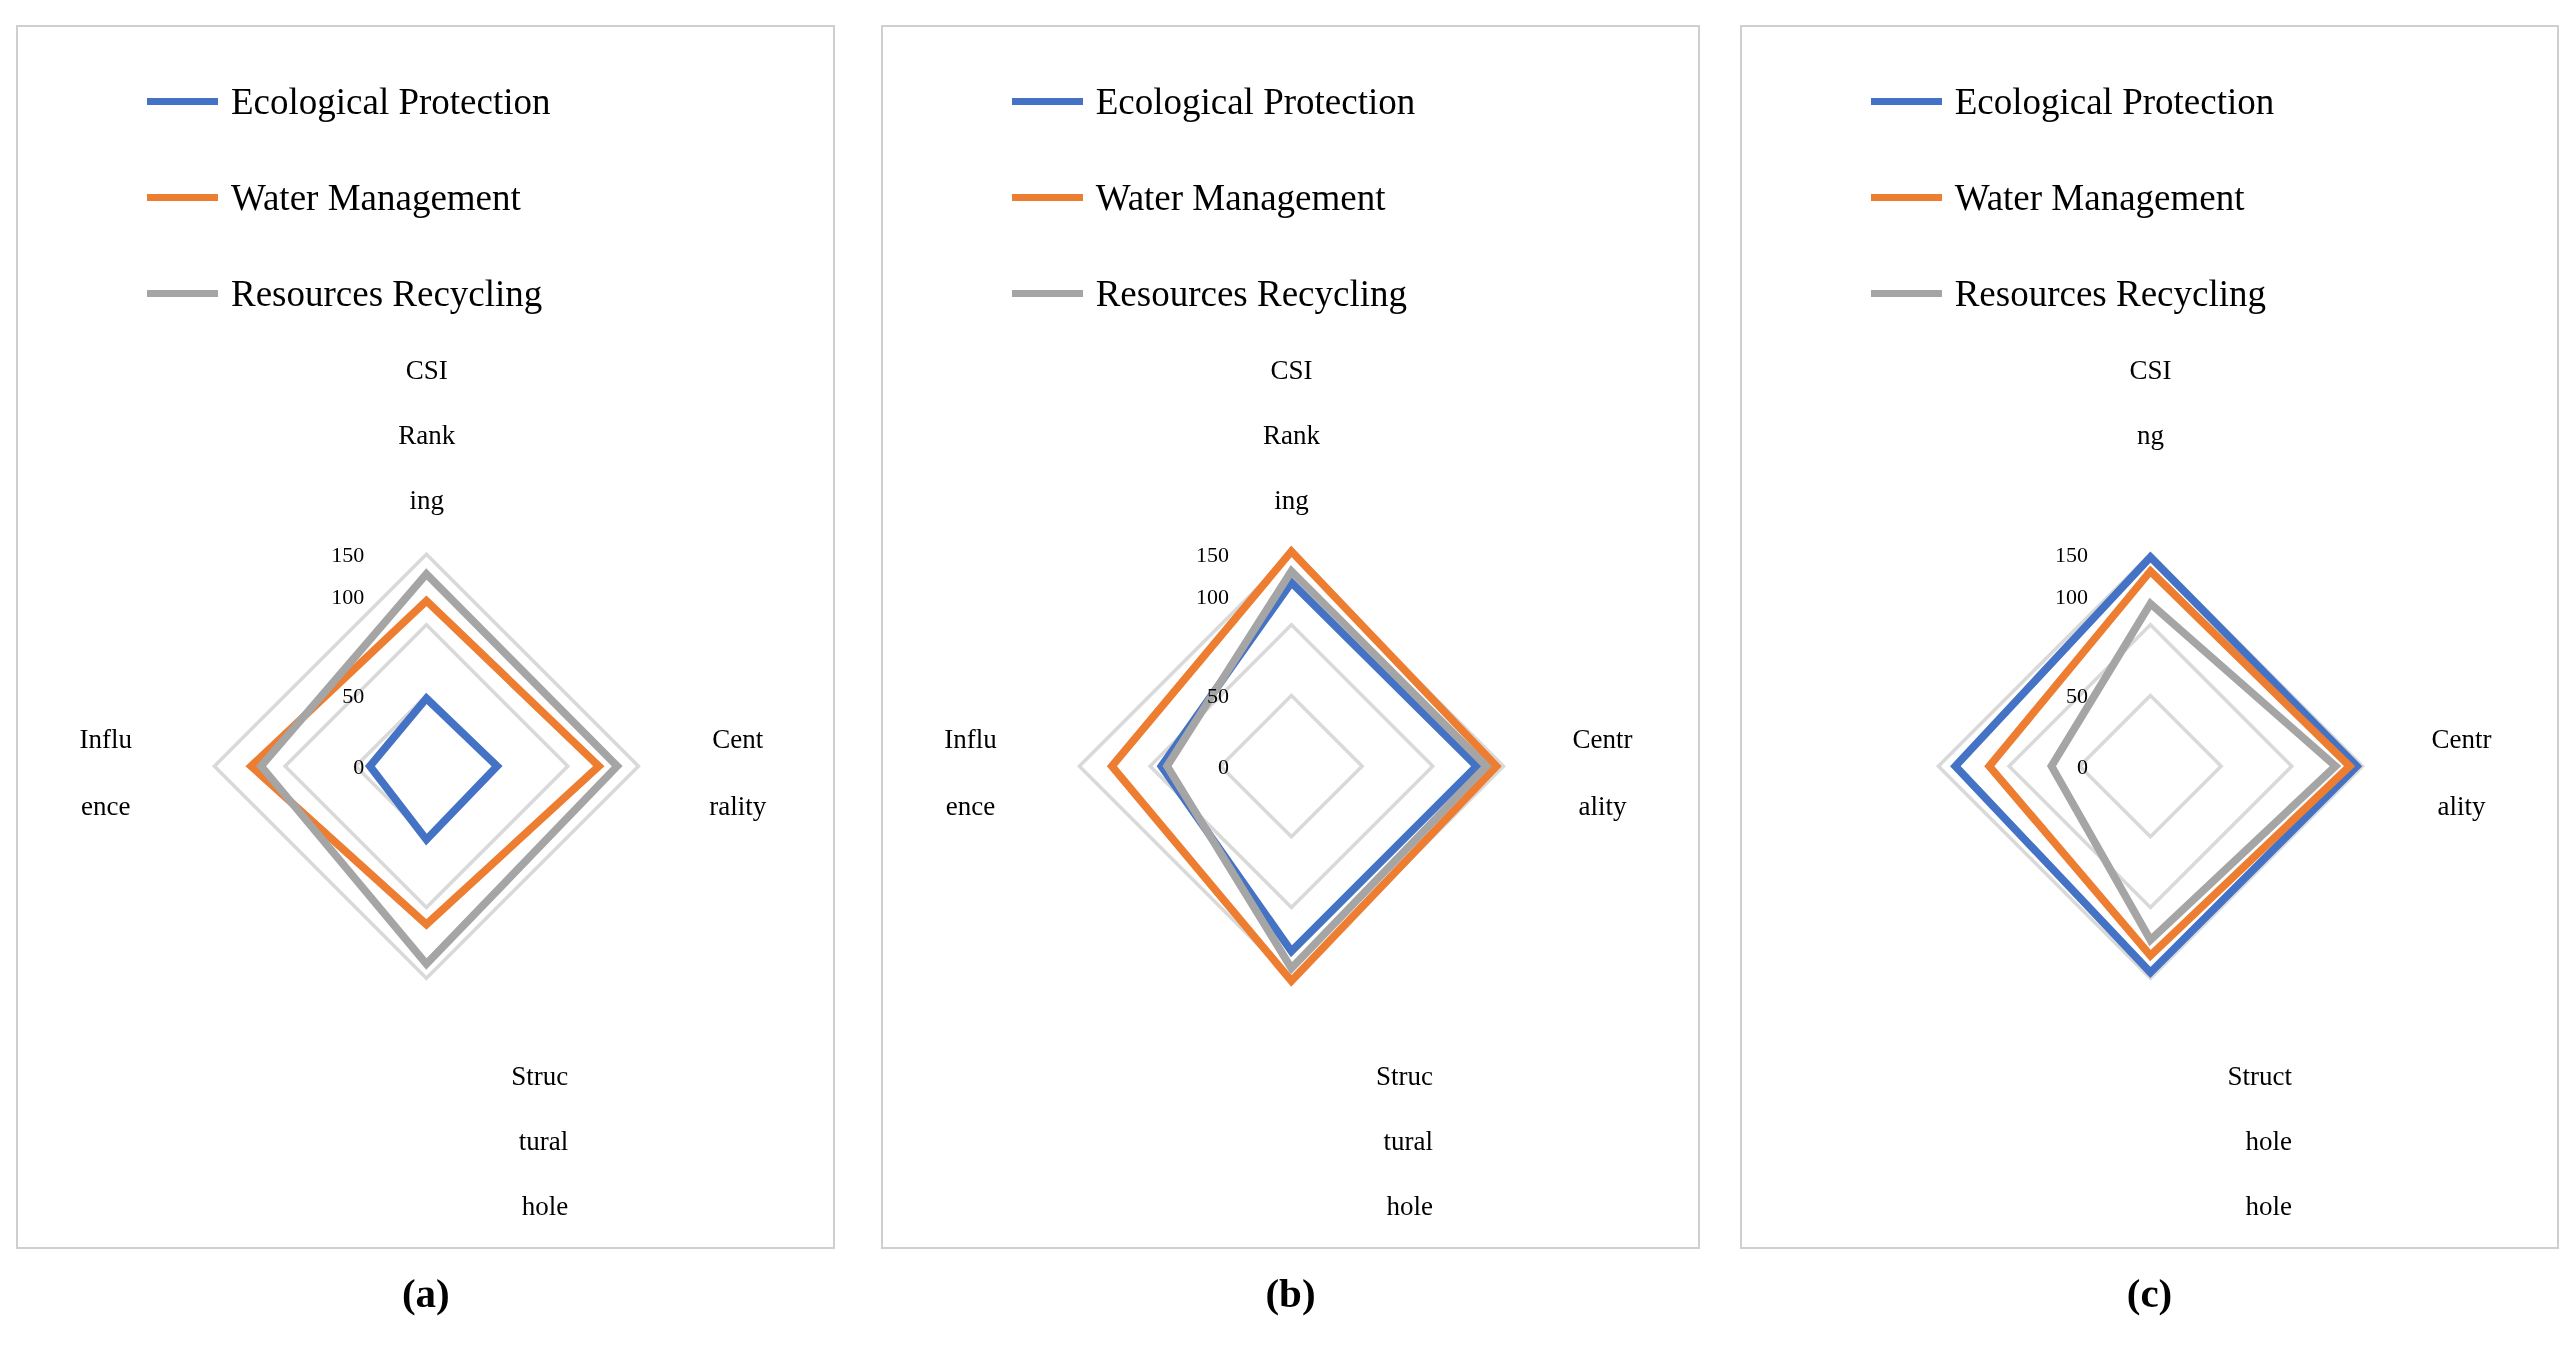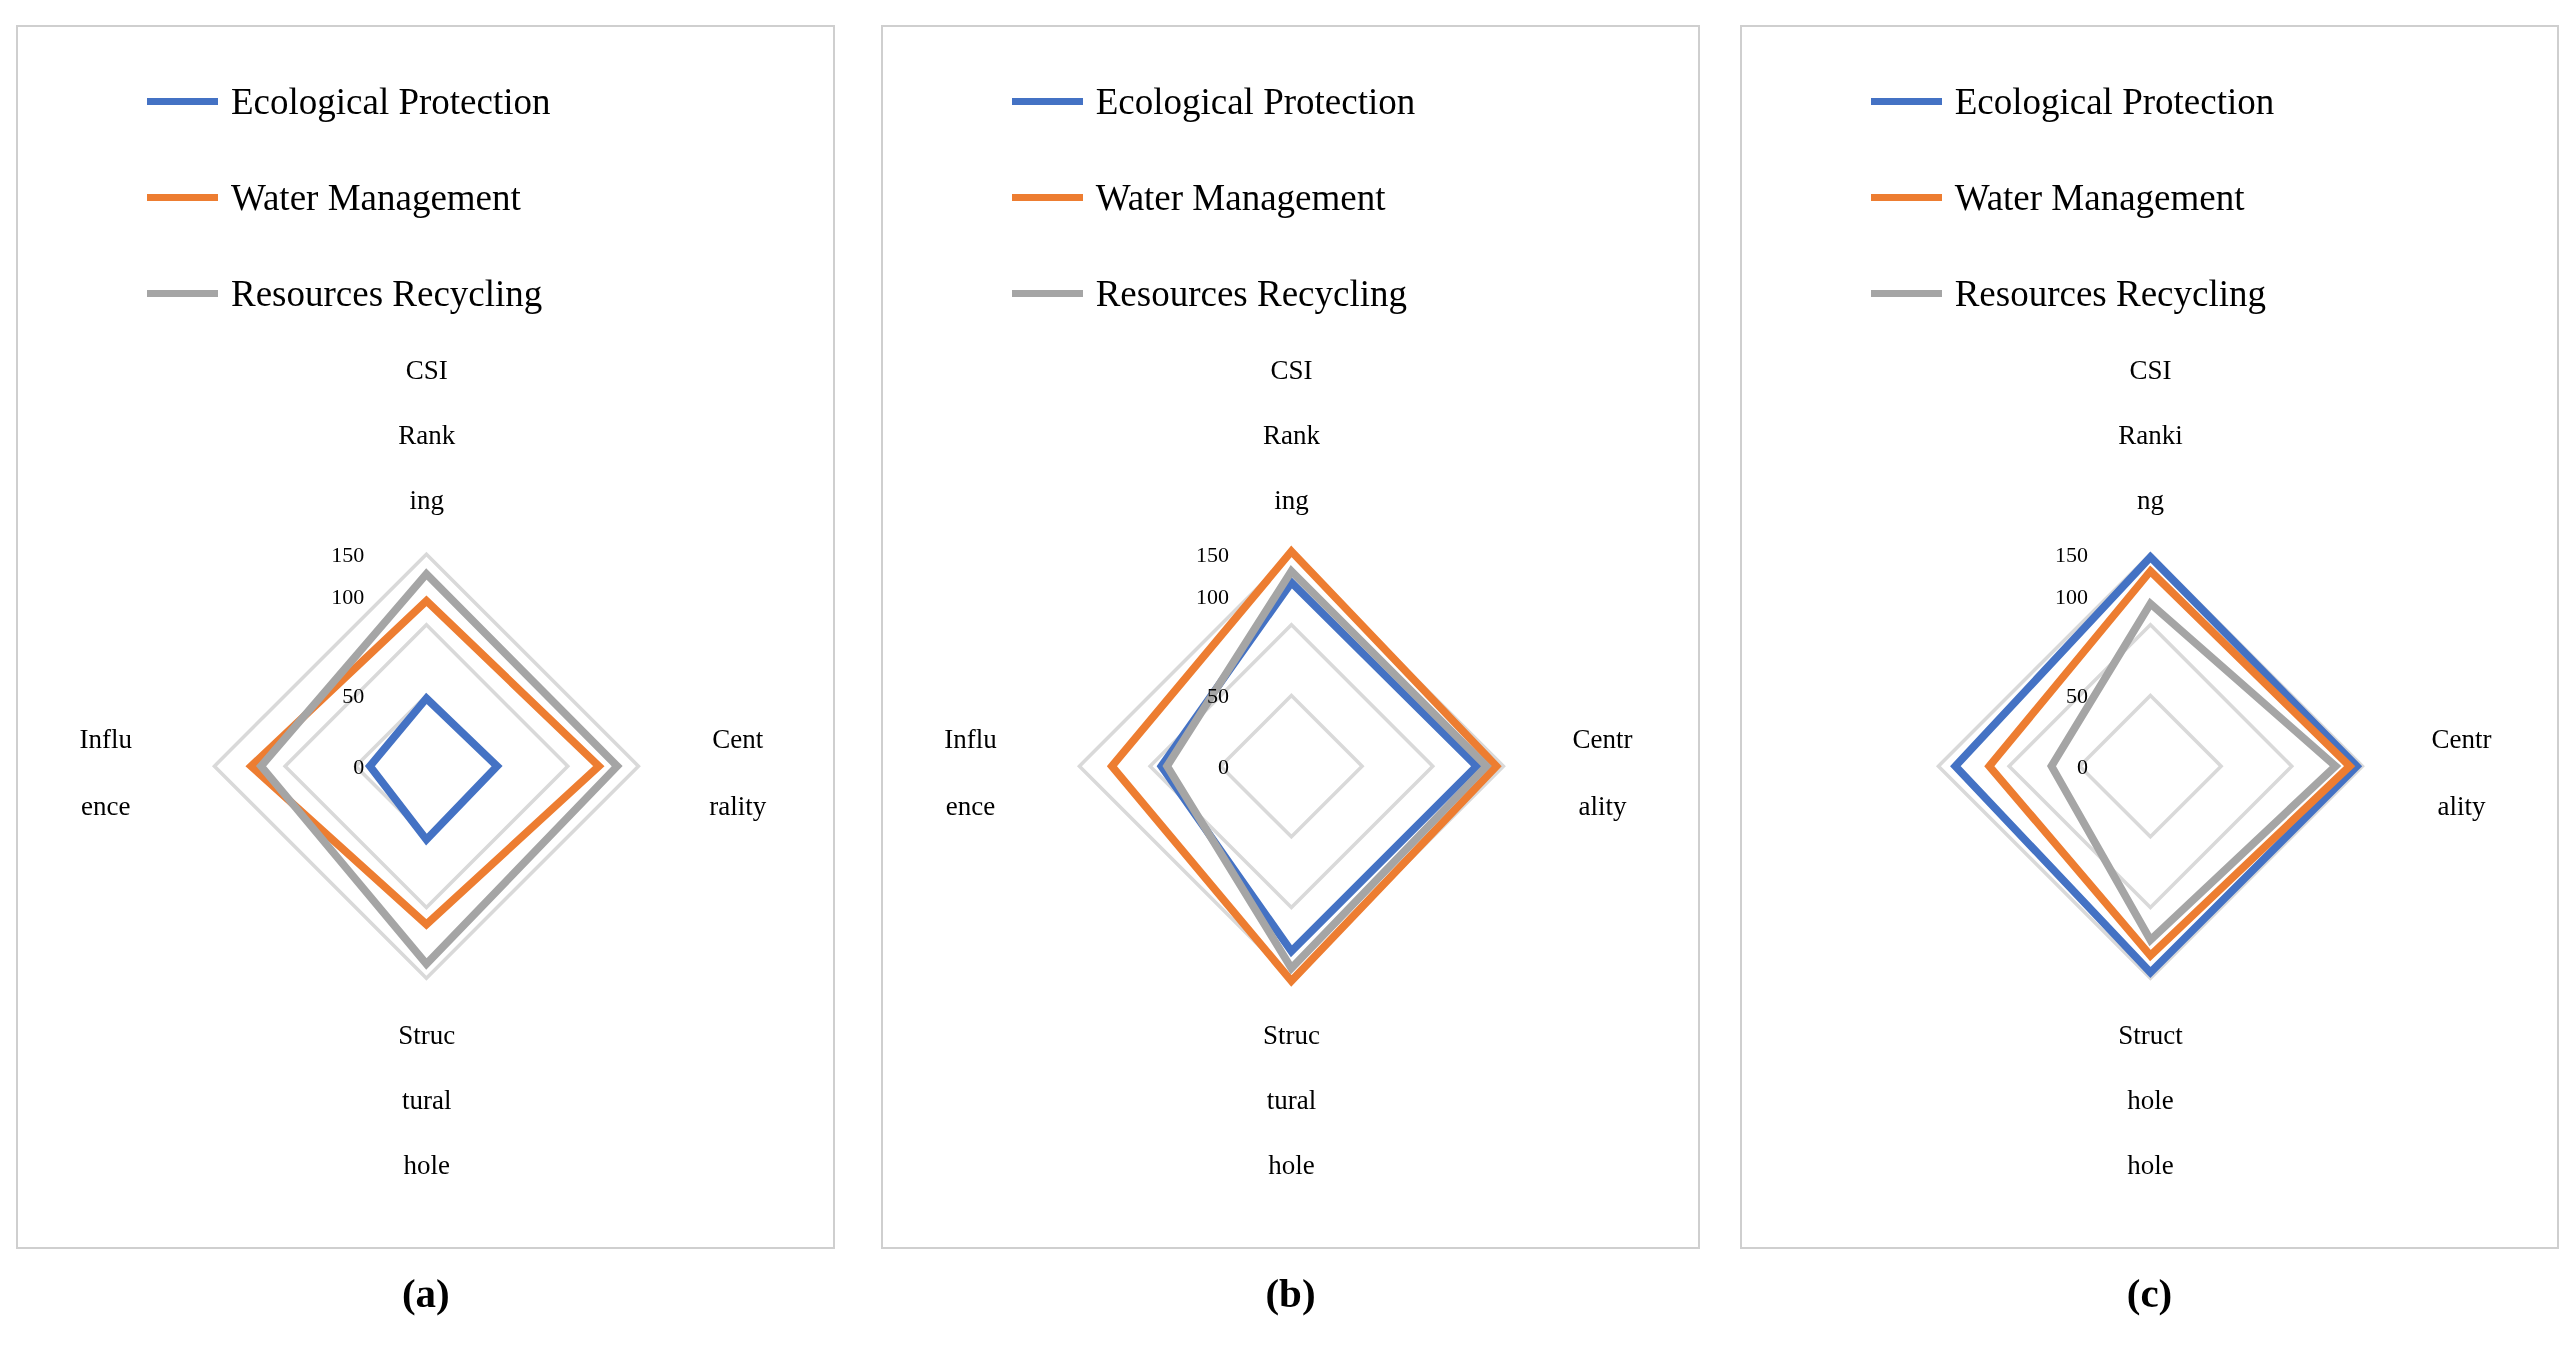--- a/index.html
+++ b/index.html
@@ -10,21 +10,21 @@
   .panel svg{position:absolute;left:0;top:0;}
   .legend{position:absolute;left:129px;top:53px;}
   .legend-row{display:flex;align-items:center;height:42px;margin-bottom:54px;
               font-size:37px;white-space:nowrap;}
   .legend-marker{display:inline-block;width:71px;height:7px;margin-right:12.7px;flex:0 0 auto;}
   .tick{position:absolute;left:233px;width:113px;height:40px;line-height:40px;
         text-align:right;font-size:22px;}
   .t150{top:508px}.t100{top:550px}.t50{top:649px}.t0{top:720px}
   .axis-label{position:absolute;text-align:center;font-size:27px;}
   .axis-top{left:267px;width:283px;top:311px;line-height:65px;}
-  .axis-bottom{left:267px;width:283px;top:976px;line-height:65px;}
+  .axis-bottom{left:267px;width:283px;top:1017px;line-height:65px;text-align:right;}
   .axis-right{left:624px;width:191px;top:679px;line-height:67px;}
   .axis-left{left:0px;width:175px;top:679px;line-height:67px;}
   .caption{position:absolute;top:1269px;height:57px;text-align:center;
            font-size:41px;font-weight:bold;}
 </style>
 </head>
 <body>
 
 <div id="figure">
 
@@ -144,21 +144,20 @@
         <span class="legend-marker" style="background: rgb(165, 165, 165);"></span>
         <span>Resources Recycling</span>
       </div>
     </div>
     <div class="tick t150">150</div>
     <div class="tick t100">100</div>
     <div class="tick t50">50</div>
     <div class="tick t0">0</div>
     <div class="axis-label axis-top">
       <div>CSI</div>
-      <div>Ranki</div>
       <div>ng</div>
     </div>
     <div class="axis-label axis-right">
       <div>Centr</div>
       <div>ality</div>
     </div>
     <div class="axis-label axis-bottom">
       <div>Struct</div>
       <div>hole</div>
       <div>hole</div>

